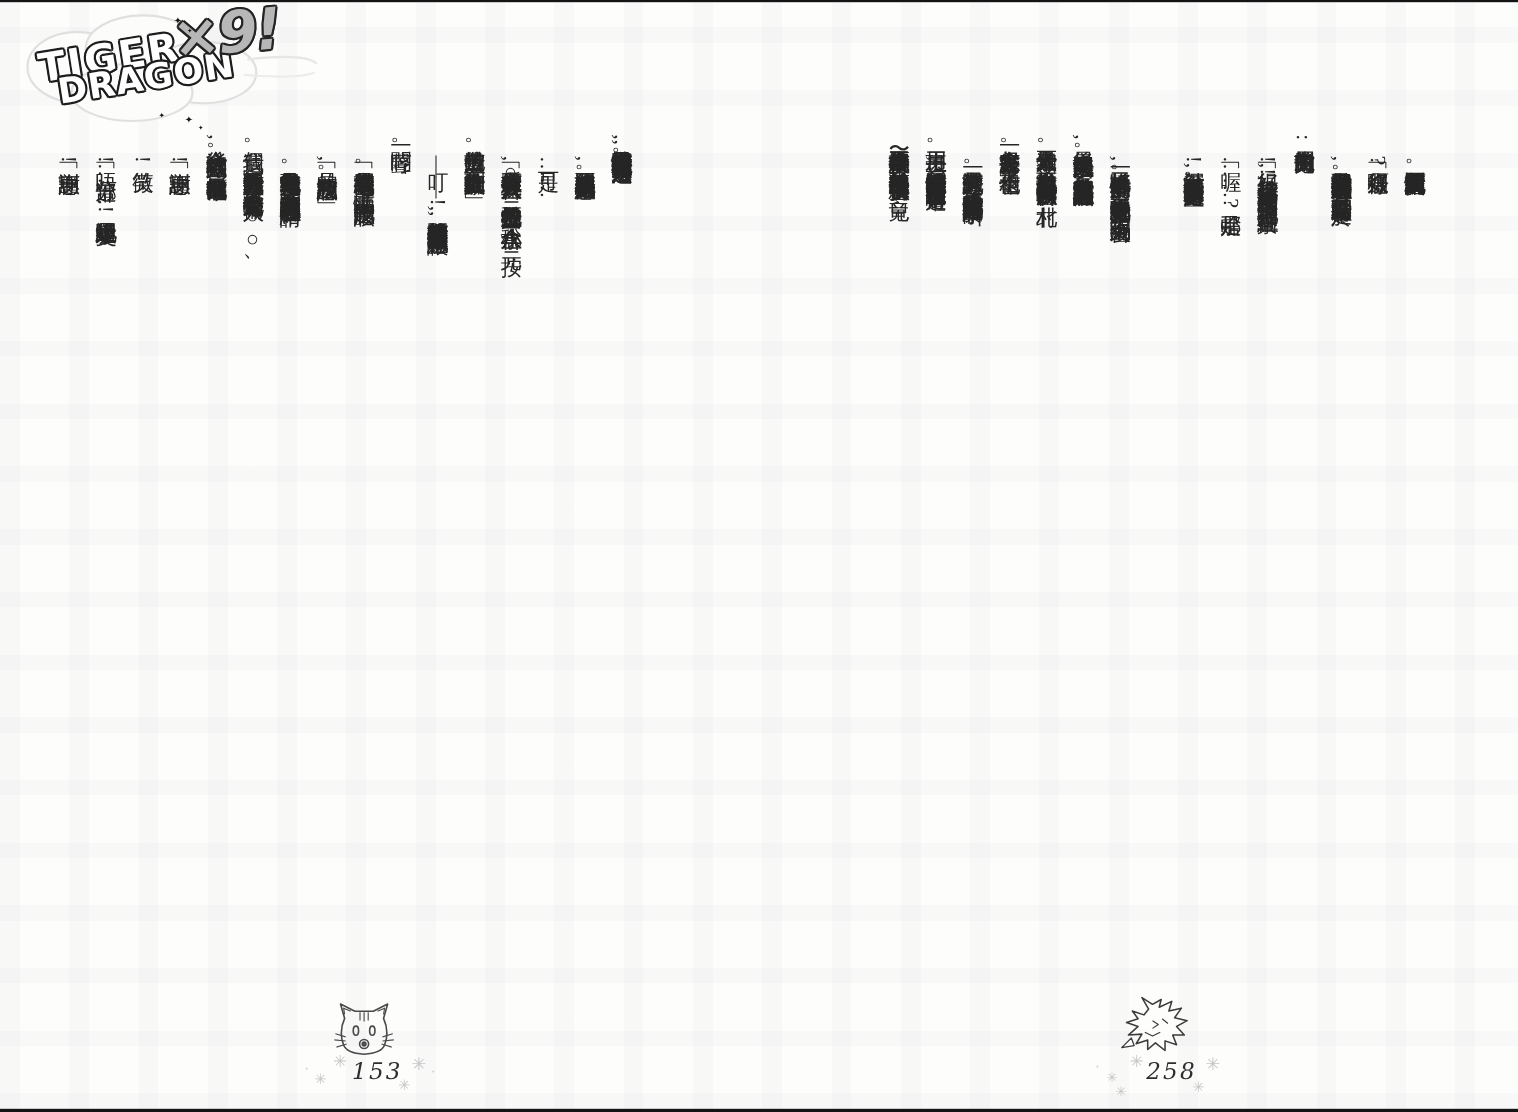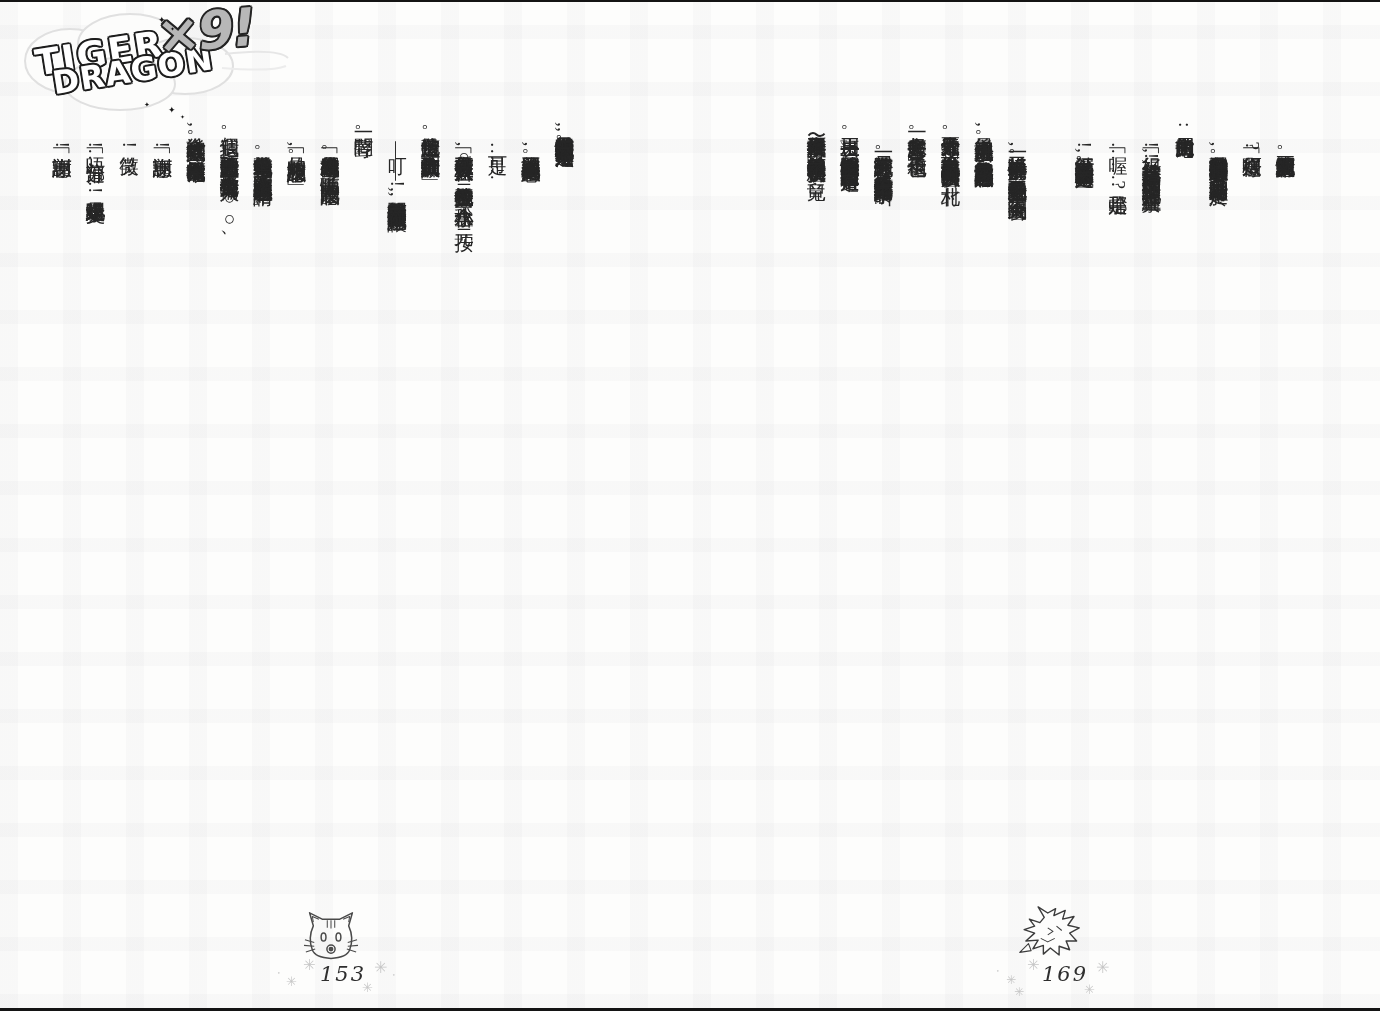--- a/index.html
+++ b/index.html
@@ -157,21 +157,21 @@
   <span class="spdot" style="left:392px;top:970px;">•</span>
 
   <svg class="illus" style="left:1018px;top:903px;" width="70" height="58" viewBox="0 0 80 66">
     <g fill="#fdfdfc" stroke="#3c3c3c" stroke-width="1.6" stroke-linejoin="round">
       <path d="M30,14 L23,2 L34,9 L43,4 L41,12 L54,6 L51,16 L64,13 L57,23 L70,26 L59,32 L67,41 L55,41 L59,51 L47,47 L47,57 L37,49 L29,56 L29,46 L17,50 L23,40 L9,41 L19,32 L7,28 L19,24 L13,16 L25,20 Z"></path>
       <path d="M12,44 L2,54 L15,52 Z" stroke-width="1.3"></path>
       <path d="M34,26 L40,30 L34,34 M44,24 L50,29" fill="none" stroke-width="1.2"></path>
       <path d="M26,38 L34,42 L42,38" fill="none" stroke-width="1.2"></path>
     </g>
   </svg>
-  <span class="page-number" style="left:1042px;top:960px;">169</span>
+  <span class="page-number" style="left:1042px;top:960px;">258</span>
   <span class="sp" style="left:1027px;top:956px;font-size:15px;">✳</span>
   <span class="sp" style="left:1096px;top:958px;font-size:16px;">✳</span>
   <span class="sp" style="left:1006px;top:972px;font-size:12px;">✳</span>
   <span class="sp" style="left:1084px;top:981px;font-size:13px;">✳</span>
   <span class="sp" style="left:1014px;top:984px;font-size:12px;">✳</span>
   <span class="spdot" style="left:996px;top:966px;">•</span>
 
 </div>
 
 </body></html>

